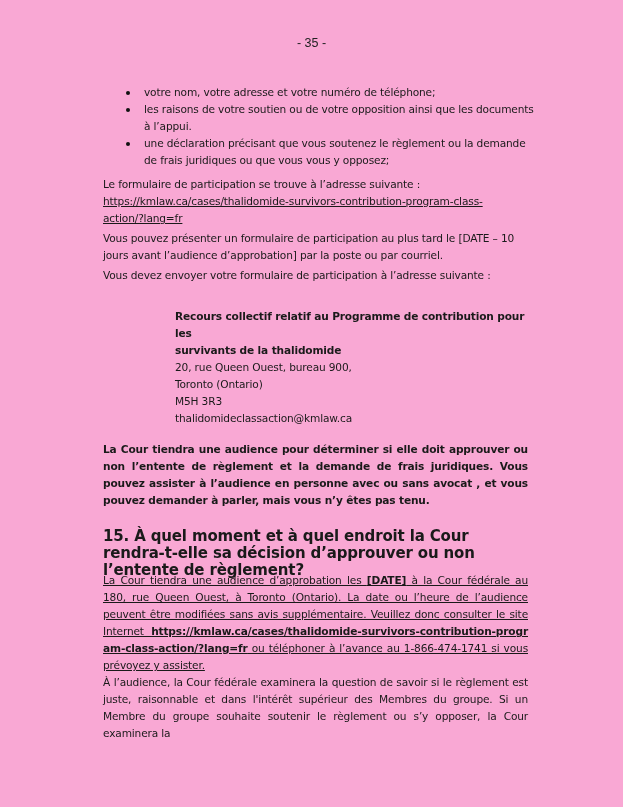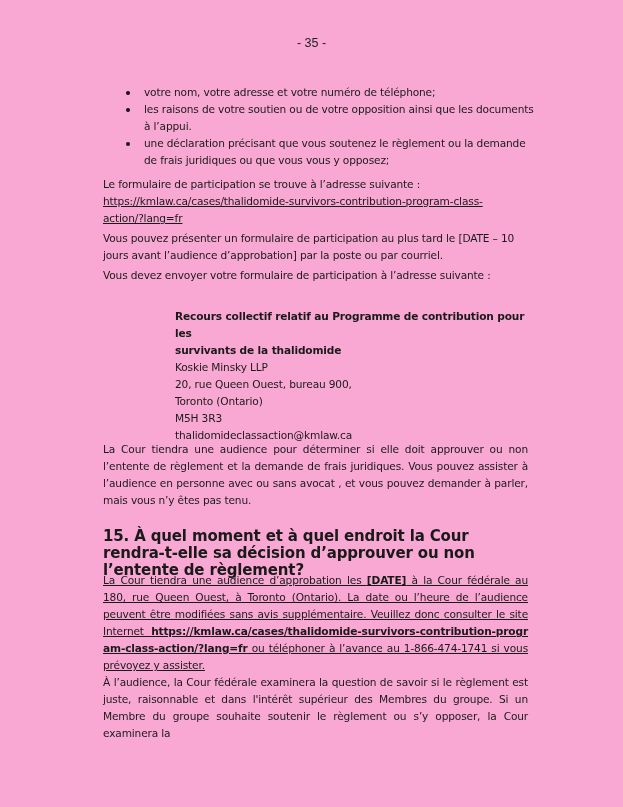--- a/index.html
+++ b/index.html
@@ -40,28 +40,27 @@
     </a>
   </div>
 
   <div class="block txt" style="top:230px;">Vous pouvez présenter un formulaire de participation au plus tard le [DATE – 10 jours avant l’audience d’approbation] par la poste ou par courriel.</div>
 
   <div class="block txt" style="top:267px;">Vous devez envoyer votre formulaire de participation à l’adresse suivante :</div>
 
   <div class="addr txt">
     <div class="b">Recours collectif relatif au Programme de contribution pour les</div>
     <div class="b">survivants de la thalidomide</div>
-    <div>Koskie Minsky LLP</div>
     <div>20, rue Queen Ouest, bureau 900,</div>
     <div>Toronto (Ontario)</div>
     <div>M5H 3R3</div>
     <div>thalidomideclassaction@kmlaw.ca</div>
   </div>
 
-  <div class="block txt just" style="top:441px;">La Cour tiendra une audience pour déterminer si elle doit approuver ou non l’entente de règlement et la demande de frais juridiques. Vous pouvez assister à l’audience en personne avec ou sans avocat , et vous pouvez demander à parler, mais vous n’y êtes pas tenu.</div>
+  <div class="block txt just" style="top:441px;font-weight:bold;">La Cour tiendra une audience pour déterminer si elle doit approuver ou non l’entente de règlement et la demande de frais juridiques. Vous pouvez assister à l’audience en personne avec ou sans avocat , et vous pouvez demander à parler, mais vous n’y êtes pas tenu.</div>
 
   <h2 class="q">15. À quel moment et à quel endroit la Cour rendra-t-elle sa décision d’approuver ou non l’entente de règlement?</h2>
 
   <div class="block txt just" style="top:572px;text-decoration:underline;">
     <span>La Cour tiendra une audience d’approbation les </span><span class="b">[DATE]</span><span> à la Cour fédérale au 180, rue Queen Ouest, à Toronto (Ontario). La date ou l’heure de l’audience peuvent être modifiées sans avis supplémentaire. Veuillez donc consulter le site Internet </span><a class="link b" style="word-break: break-all;">https://kmlaw.ca/cases/thalidomide-survivors-contribution-program-class-action/?lang=fr</a><span> ou téléphoner à l’avance au 1-866-474-1741 si vous prévoyez y assister.</span>
   </div>
 
   <div class="block txt just" style="top:674px;">À l’audience, la Cour fédérale examinera la question de savoir si le règlement est juste, raisonnable et dans l'intérêt supérieur des Membres du groupe. Si un Membre du groupe souhaite soutenir le règlement ou s’y opposer, la Cour examinera la</div>
 
 </div>

